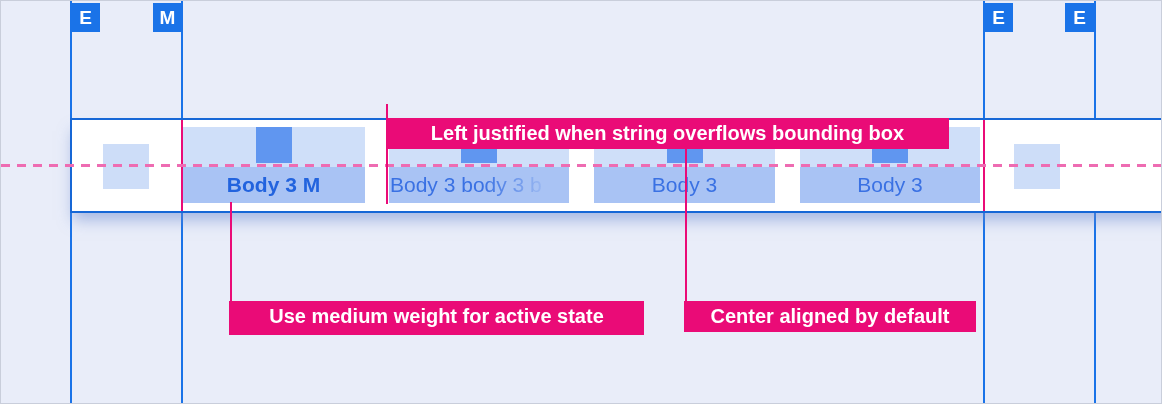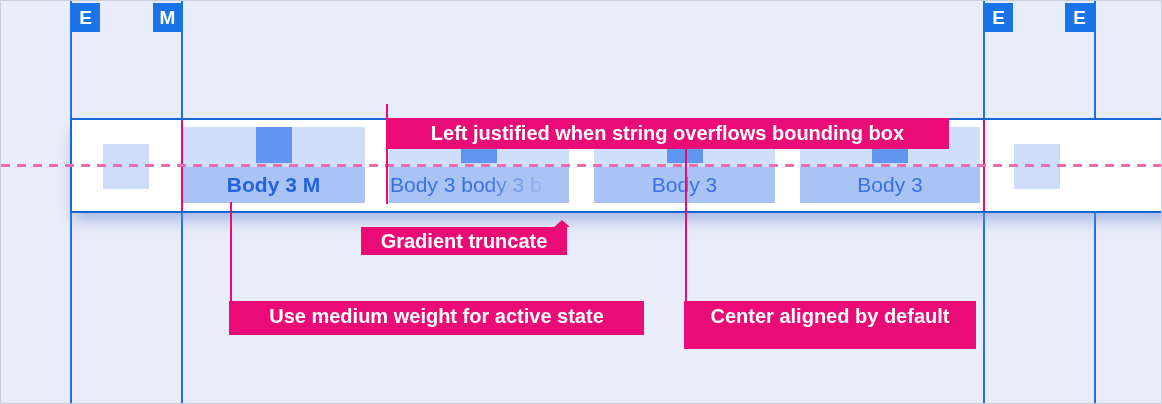--- a/index.html
+++ b/index.html
@@ -70,21 +70,21 @@
   .connector.c3 { left:684px; top:126px; height:174px; }
 
   
   .callout {
     position:absolute; background:#ea0b77; color:#fff; font-weight:bold;
     font-size:20px; text-align:center; z-index:4; white-space:nowrap;
   }
   .callout.a1 { left:385px; top:73px;  width:563px; height:31px; line-height:31px;margin-top:44px; }
   .callout.a2 { left:360px; top:226px; width:206px; height:28px; line-height:28px; }
   .callout.a3 { left:228px; top:300px; width:415px; height:34px; line-height:31px; }
-  .callout.a4 { left:683px; top:300px; width:292px; height:48px; line-height:31px; }
+  .callout.a4 { left:683px; top:300px; width:292px; height:31px; line-height:31px; }
   .callout .arrow-up {
     position:absolute; left:193px; top:-7px; width:0; height:0;
     border-left:8px solid transparent; border-right:8px solid transparent;
     border-bottom:7px solid #ea0b77;
   }
 </style>
 </head>
 <body>
 
 <div class="canvas">
@@ -140,20 +140,16 @@
     <div class="band-seg s2"></div>
   </div>
 
   <div class="centerline"></div>
 
   <div class="connector c1"></div>
   <div class="connector c2"></div>
   <div class="connector c3"></div>
 
   <div class="callout a1">Left justified when string overflows bounding box</div>
-  <div class="callout a2">
-    <span>Gradient truncate</span>
-    <div class="arrow-up"></div>
-  </div>
   <div class="callout a3">Use medium weight for active state</div>
   <div class="callout a4">Center aligned by default</div>
 
 </div>
 
 </body></html>

